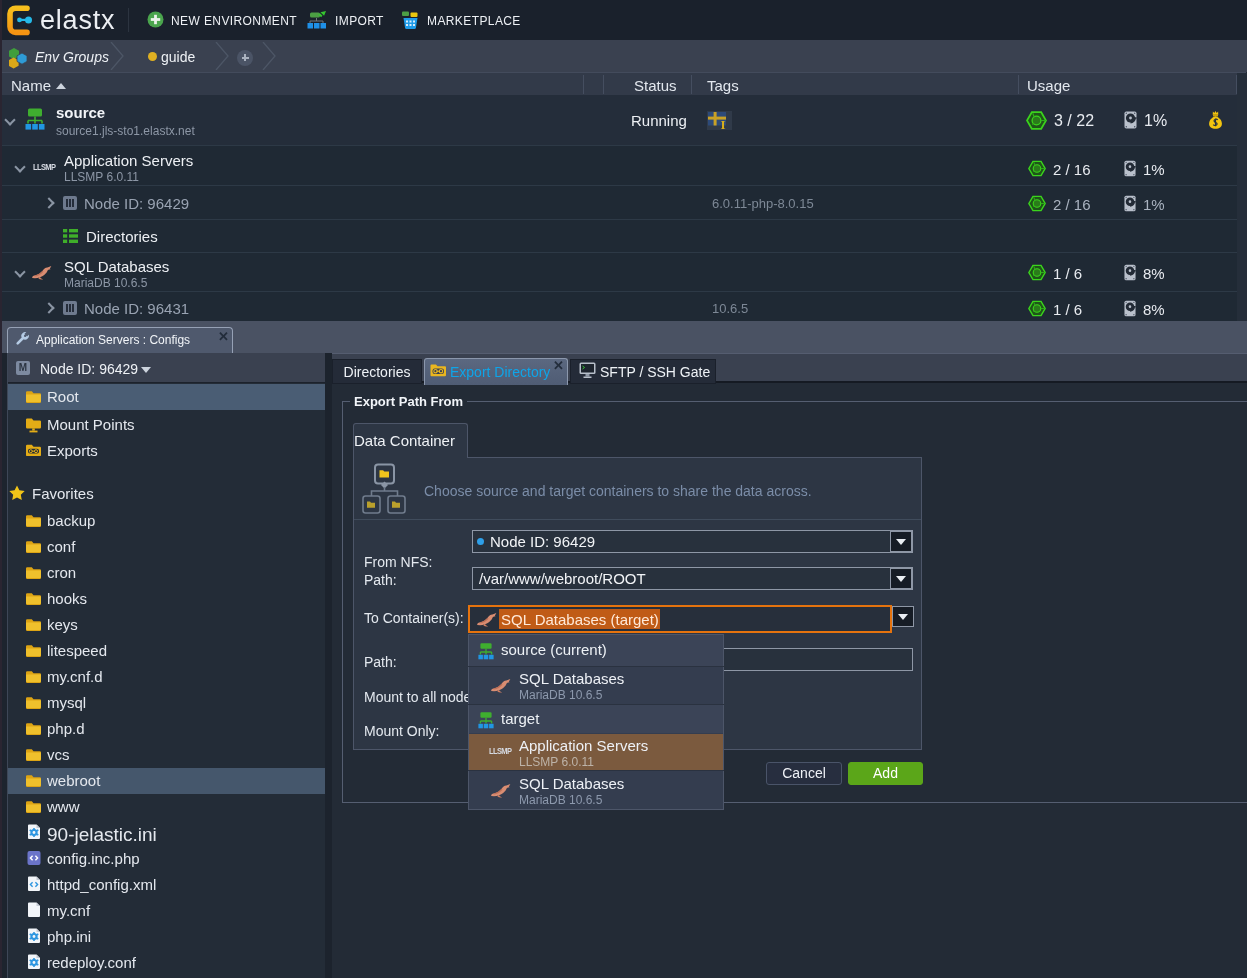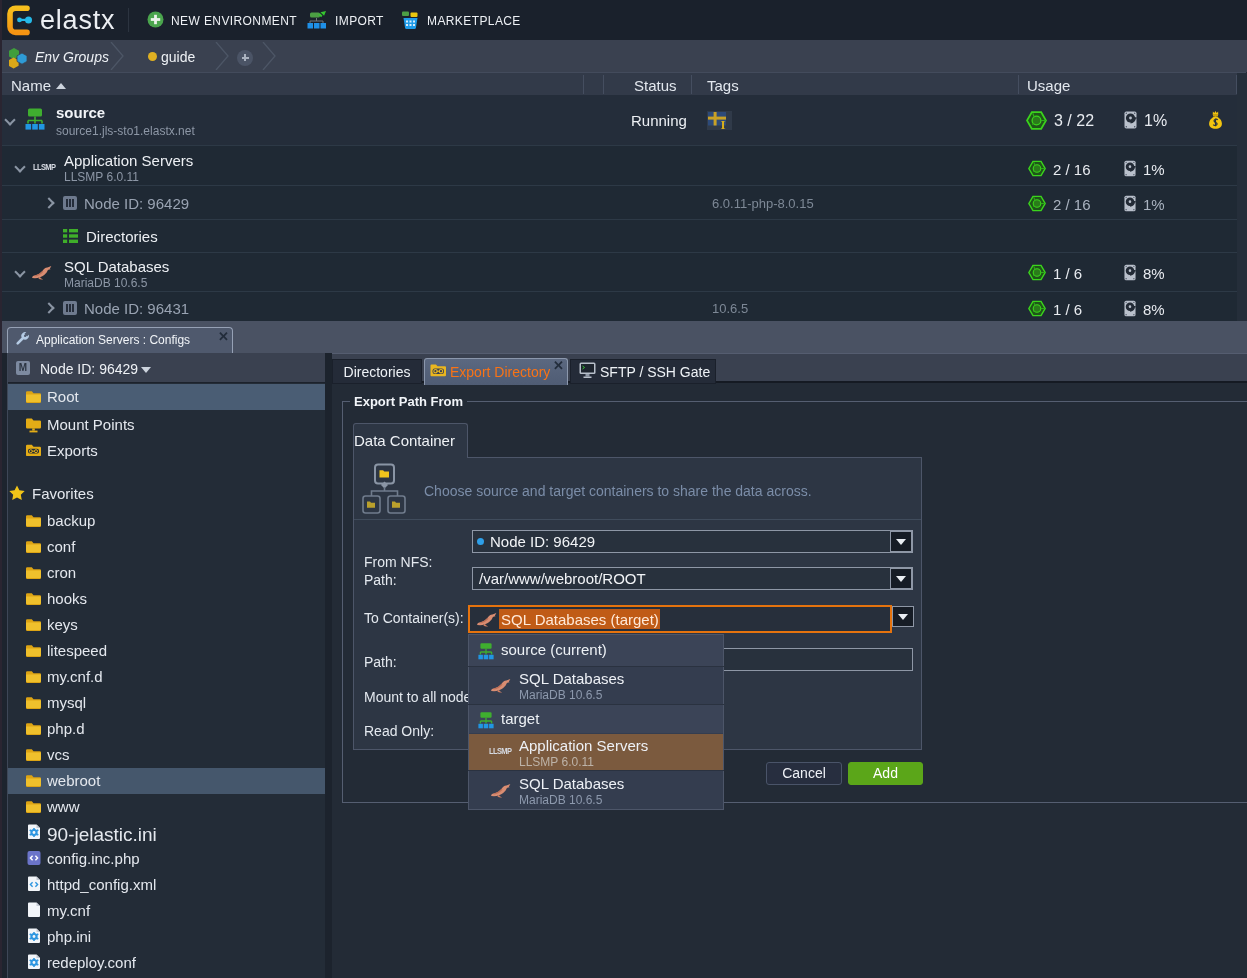--- a/index.html
+++ b/index.html
@@ -456,21 +456,21 @@
 <div class="abs" style="left:47px; top:954px; color:#e4e8ee; font-size:15px;">redeploy.conf</div>
 
 <div class="abs" style="left:332px; top:353px; width:915px; height:625px; background:#232b36;"></div>
 <div class="abs" style="left:332px; top:353px; width:915px; height:30px; background:#3a4150; border-top:1px solid #555d70; border-bottom:2px solid #151a23;"></div>
 
 <div class="abs" style="left:332px; top:359px; width:90px; height:25px; background:#242b38; border:1px solid #1a202b; color:#eef2f6; font-size:14px; text-align:center; line-height:24px;">Directories</div>
 <div class="abs" style="left:424px; top:358px; width:144px; height:27px; background:linear-gradient(#5b6880,#4f5c74); border:1px solid #8b97ac; border-bottom:none; border-radius:3px 3px 0 0;"></div>
 <svg class="abs" style="left:430px; top:363px;" width="17" height="14" viewBox="0 0 17 14">
       <use href="#folderlink"></use>
     </svg>
-<div class="abs" style="left:450px; top:364px; color:#f97316; font-size:14px;">Export Directory</div>
+<div class="abs" style="left:450px; top:364px; color:#0ea5e9; font-size:14px;">Export Directory</div>
 <div class="abs" style="left:553px; top:358px; color:#232d3c; font-size:13px; font-weight:bold;">✕</div>
 <div class="abs" style="left:570px; top:359px; width:146px; height:25px; background:#242b38; border:1px solid #1a202b;"></div>
 <svg class="abs" style="left:579px; top:362px;" width="17" height="17" viewBox="0 0 17 17">
   <rect x="0.5" y="0.5" width="16" height="11.5" rx="1.5" fill="#b7bfca"></rect>
   <rect x="2" y="2" width="13" height="8.5" fill="#1d242e"></rect>
   <path d="M3.5 4 l2 1.5 -2 1.5" stroke="#37c837" stroke-width="1" fill="none"></path>
   <rect x="6.5" y="12" width="4" height="2.5" fill="#8f99a7"></rect>
   <rect x="4.5" y="14.5" width="8" height="1.5" fill="#b7bfca"></rect>
 </svg>
 <div class="abs" style="left:600px; top:364px; color:#eef2f6; font-size:14px;">SFTP / SSH Gate</div>
@@ -493,21 +493,21 @@
   <rect x="27" y="33" width="17" height="17" rx="2.5" fill="none" stroke="#707c8d" stroke-width="1.6"></rect>
   <path d="M31 38.5 h3 l1 1.2 h4 v5 h-8 Z" fill="#baa02c"></path>
 </svg>
 <div class="abs" style="left:424px; top:483px; color:#7b8da8; font-size:14px;">Choose source and target containers to share the data across.</div>
 
 <div class="flabel" style="left:364px; top:534px;margin-top:20px;">From NFS:</div>
 <div class="flabel" style="left:364px; top:572px;">Path:</div>
 <div class="flabel" style="left:364px; top:610px;">To Container(s):</div>
 <div class="flabel" style="left:364px; top:654px;">Path:</div>
 <div class="flabel" style="left:364px; top:689px;">Mount to all nodes:</div>
-<div class="flabel" style="left:364px; top:723px;">Read Only:</div>
+<div class="flabel" style="left:364px; top:723px;">Mount Only:</div>
 
 <div class="combo" style="left:472px; top:530px; width:441px; height:23px;"></div>
 <div class="abs" style="left:477px; top:538px; width:7px; height:7px; border-radius:50%; background:#2e9fe8;"></div>
 <div class="abs" style="left:490px; top:533px; color:#f2f4f7; font-size:15px;">Node ID: 96429</div>
 <div class="cbtn" style="left:890px; top:531px;"></div>
 <div class="combo" style="left:472px; top:567px; width:441px; height:23px;"></div>
 <div class="abs" style="left:479px; top:570px; color:#f2f4f7; font-size:15px;">/var/www/webroot/ROOT</div>
 <div class="cbtn" style="left:890px; top:568px;"></div>
 <div class="abs" style="left:468px; top:605px; width:424px; height:28px; background:#272f3b; border:2px solid #e5730e;"></div>
 <svg class="abs" style="left:476px; top:610px;" width="21" height="18" viewBox="0 0 21 18">

